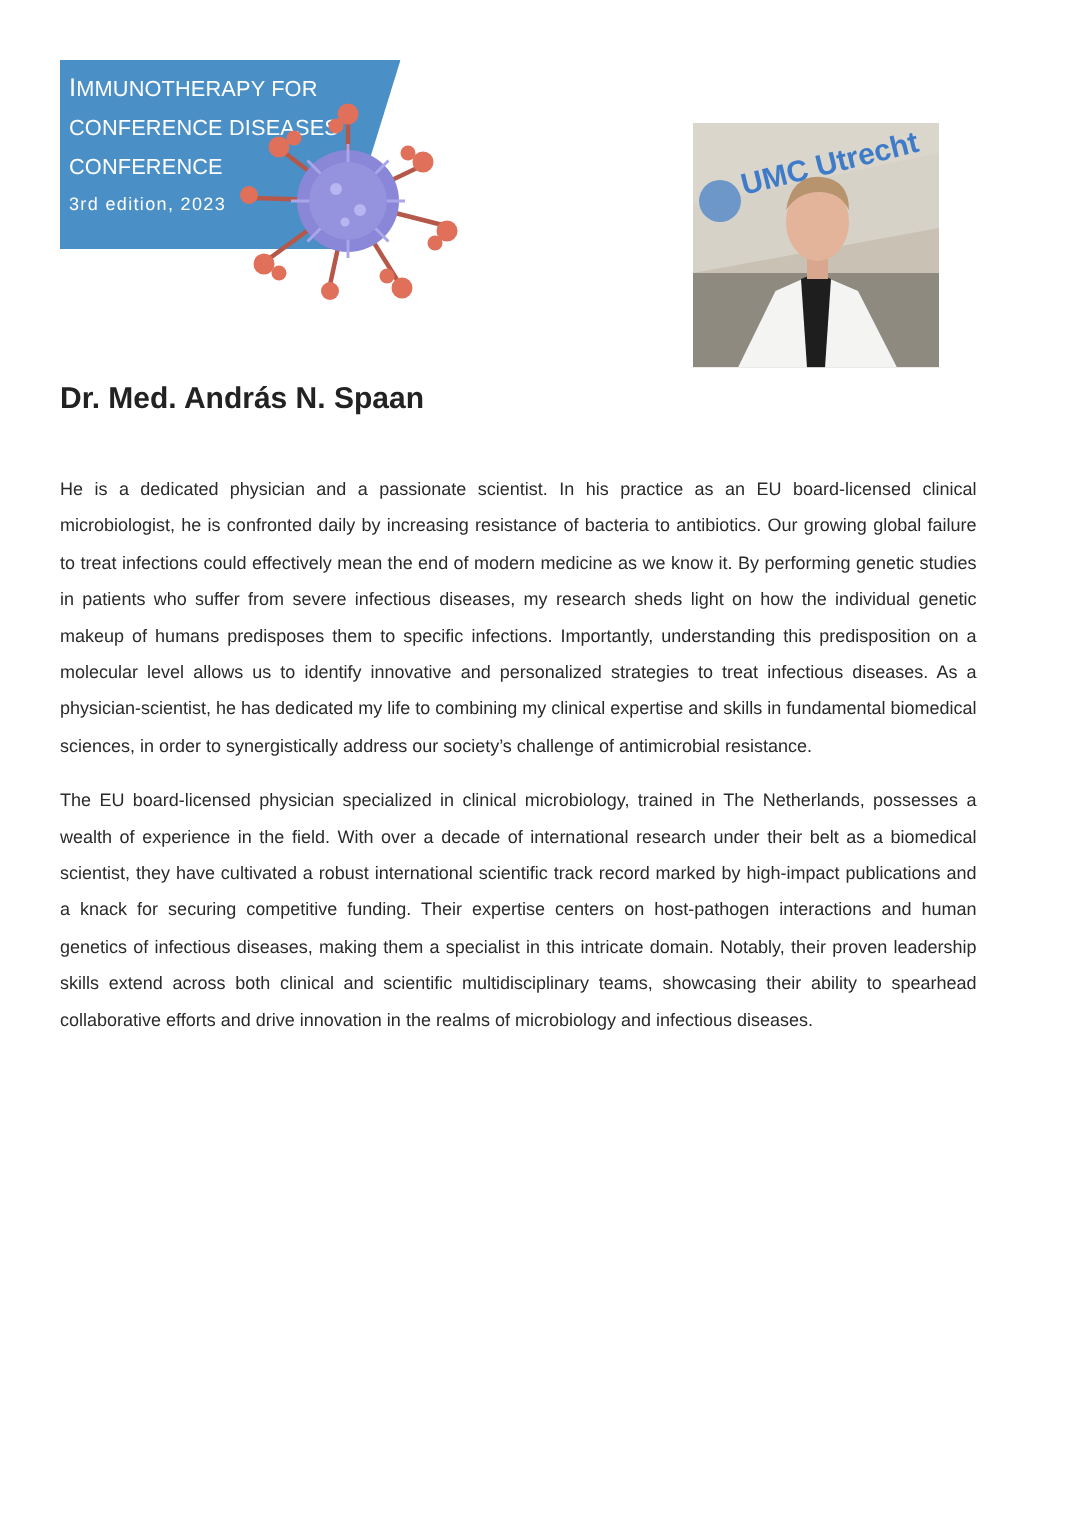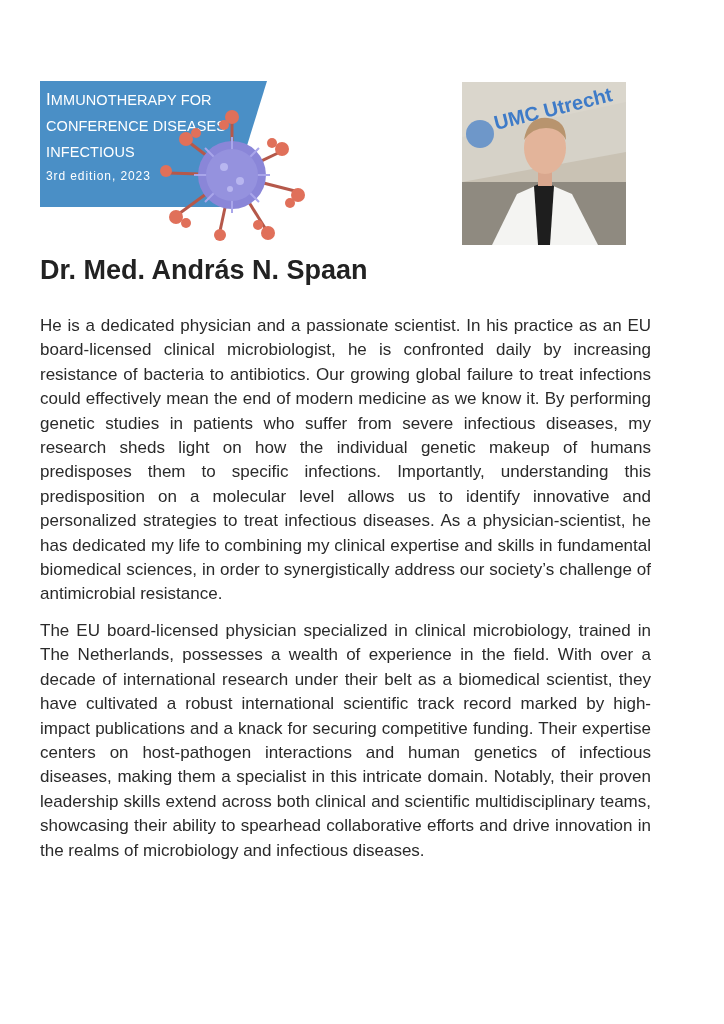--- a/index.html
+++ b/index.html
@@ -1,48 +1,48 @@
 <!DOCTYPE html>
 <html><head>
   <meta charset="utf-8">
   <style>
     html, body { margin: 0; padding: 0; background: #ffffff; }
     body { width: 724px; height: 1024px; position: relative; overflow: hidden;
            font-family: "Liberation Sans", sans-serif; color: #222222; }
 
-    .logo { position: absolute; left: 40px; top: 40px; width: 270px; height: 160px; margin-top: 41px; }
+    .logo { position: absolute; left: 40px; top: 40px; width: 270px; height: 160px; }
     .logo-banner { position: absolute; left: 0; top: 0; width: 227px; height: 126px; }
     .logo-banner svg { display: block; }
     .logo-text { position: absolute; left: 6px; top: 6px; color: #ffffff; }
     .logo-line { font-size: 14.5px; line-height: 26px; letter-spacing: 0.1px; white-space: nowrap; }
     .logo-line .cap { font-size: 17px; }
     .logo-edition { font-size: 12px; letter-spacing: 0.9px; margin-top: 4px; white-space: nowrap; }
     .virus { position: absolute; left: 120px; top: 22px; width: 150px; height: 140px; }
 
     .portrait { position: absolute; left: 462px; top: 82px; width: 164px; height: 163px; overflow: hidden; }
     .portrait svg { display: block; }
 
-    .name { position: absolute; left: 40px; top: 255px; margin: 0; font-size: 27px; font-weight: bold; color: #222222; white-space: nowrap; }
+    .name { position: absolute; left: 40px; top: 255px; margin: 0; font-size: 20px; font-weight: bold; color: #222222; white-space: nowrap; }
 
     .body { position: absolute; left: 40px; top: 314px; width: 611px; }
-    .body p { margin: 0 0 12px 0; font-size: 17px; line-height: 24.4px; text-align: justify; color: #2a2a2a; }
+    .body p { margin: 0 0 12px 0; font-size: 12px; line-height: 24.4px; text-align: justify; color: #2a2a2a; }
   </style>
 </head>
 <body>
 
 <div class="logo">
   <div class="logo-banner">
     <svg width="227" height="126" viewBox="0 0 227 126">
       <polygon points="0,0 227,0 188,126 0,126" fill="#4A8FC6"></polygon>
     </svg>
   </div>
   <div class="logo-text">
     <div class="logo-line"><span class="cap">I</span><span>MMUNOTHERAPY FOR</span></div>
     <div class="logo-line">CONFERENCE DISEASES</div>
-    <div class="logo-line">INFECTIOUS</div>
+    <div class="logo-line">CONFERENCE</div>
     <div class="logo-edition">3rd edition, 2023</div>
   </div>
   <div class="virus">
     <svg width="150" height="140" viewBox="0 0 150 140">
 
       <g stroke="#B5584A" stroke-width="3" fill="none">
         <line x1="72" y1="72" x2="72" y2="20"></line>
         <line x1="72" y1="72" x2="30" y2="40"></line>
         <line x1="72" y1="72" x2="118" y2="50"></line>
         <line x1="72" y1="72" x2="135" y2="88"></line>

